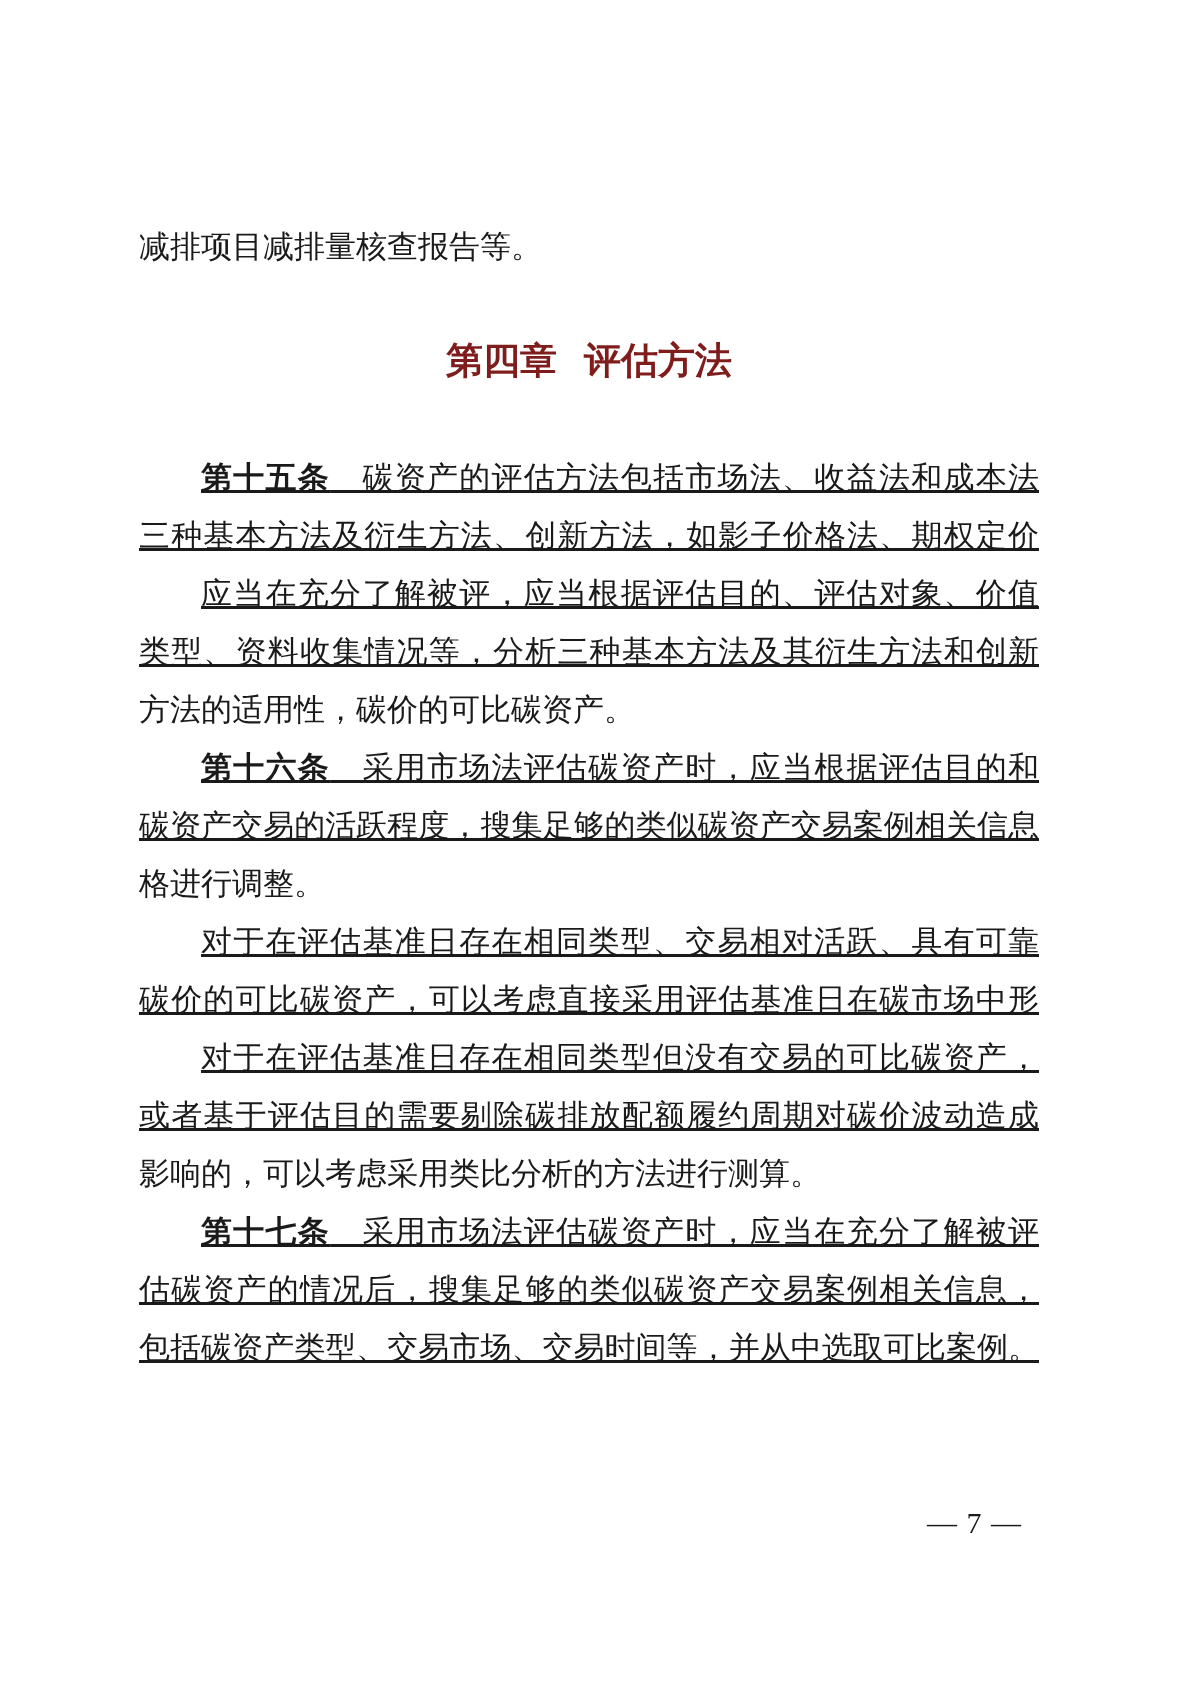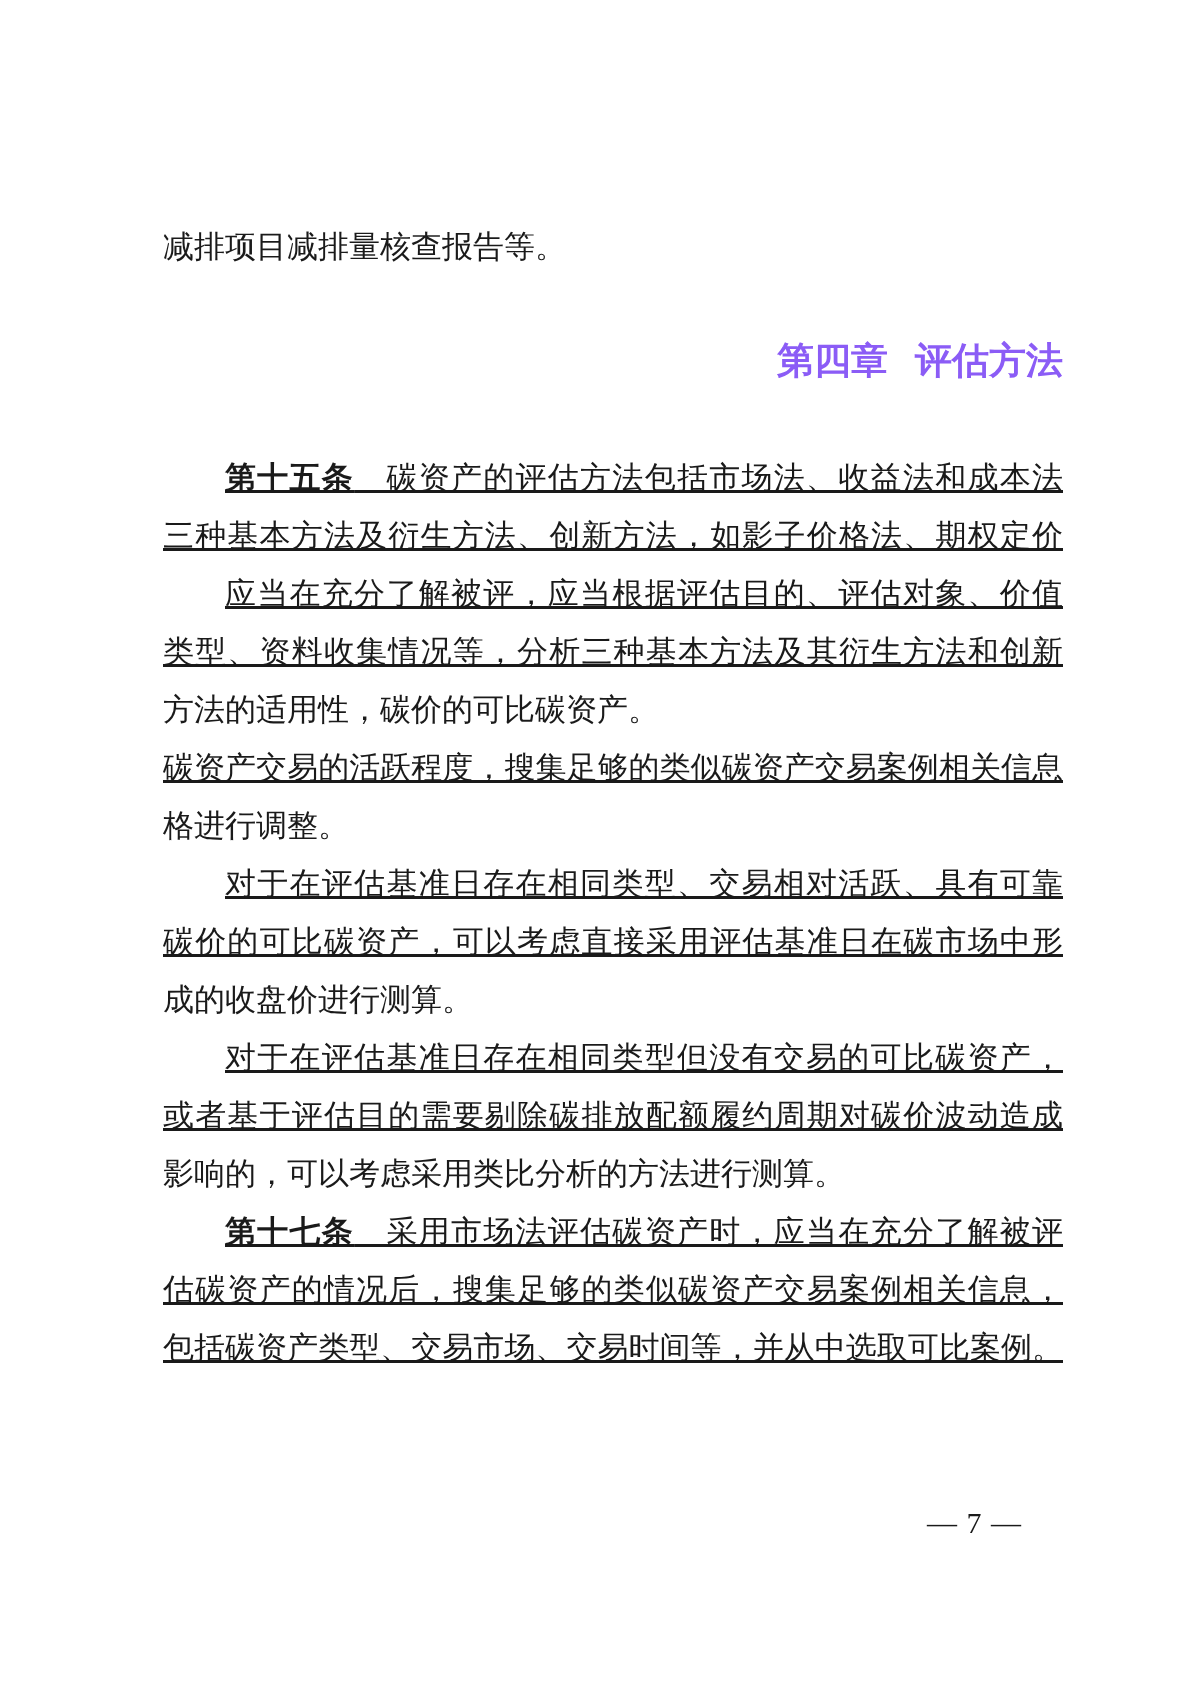--- a/index.html
+++ b/index.html
@@ -12,21 +12,21 @@
     width: 1200px;
     height: 1697px;
     margin: 0 auto;
     background: #ffffff;
     color: #1a1a1a;
     font-family: "Liberation Serif", "DejaVu Serif", serif;
     overflow: hidden;
   }
   .column {
     position: absolute;
-    left: 163px;
+    left: 139px;
     top: 0;
     width: 900px;
     padding-top: 218px;
   }
   .line {
     width: 100%;
     height: 58px;
     line-height: 58px;
     font-size: 31px;
     overflow: hidden;
@@ -43,26 +43,26 @@
     text-decoration: underline;
   }
   .article-no {
     font-weight: bold;
   }
   .chapter-heading {
     height: 58px;
     line-height: 58px;
     margin-top: 56px;
     margin-bottom: 59px;
-    text-align: right;
+    text-align: center;
     font-family: "Liberation Sans", "DejaVu Sans", sans-serif;
     font-weight: bold;
     font-size: 37px;
     word-spacing: 0.45em;
-    color: #8b5cf6;
+    color: #7f1d1d;
   }
   .page-number {
     position: absolute;
     top: 1506px;
     right: 178px;
     font-size: 30px;
     letter-spacing: 1px;
     color: #1a1a1a;
   }
 </style>
@@ -72,25 +72,25 @@
 <div class="page">
   <div class="column">
     <div class="line">减排项目减排量核查报告等。</div>
     <div class="chapter-heading">第四章 评估方法</div>
     <div>
         <div class="line indent justify"><span class="article-no">第十五条</span><span>　碳资产的评估方法包括市场法、收益法和成本法</span></div>
         <div class="line justify"><span>三种基本方法及衍生方法、创新方法，如影子价格法、期权定价</span></div>
         <div class="line indent justify"><span>应当在充分了解被评，应当根据评估目的、评估对象、价值</span></div>
         <div class="line justify"><span>类型、资料收集情况等，分析三种基本方法及其衍生方法和创新</span></div>
         <div class="line"><span>方法的适用性，碳价的可比碳资产。</span></div>
+        <div class="line indent justify"><span class="article-no">第十六条</span><span>　采用市场法评估碳资产时，应当根据评估目的和</span></div>
         <div class="line justify"><span>碳资产交易的活跃程度，搜集足够的类似碳资产交易案例相关信息</span></div>
         <div class="line"><span>格进行调整。</span></div>
         <div class="line indent justify"><span>对于在评估基准日存在相同类型、交易相对活跃、具有可靠</span></div>
         <div class="line justify"><span>碳价的可比碳资产，可以考虑直接采用评估基准日在碳市场中形</span></div>
-        <div class="line"><span>成的收盘价进行测算。</span></div>
         <div class="line indent justify"><span>对于在评估基准日存在相同类型但没有交易的可比碳资产，</span></div>
         <div class="line justify"><span>或者基于评估目的需要剔除碳排放配额履约周期对碳价波动造成</span></div>
         <div class="line"><span>影响的，可以考虑采用类比分析的方法进行测算。</span></div>
         <div class="line indent justify"><span class="article-no">第十七条</span><span>　采用市场法评估碳资产时，应当在充分了解被评</span></div>
         <div class="line justify"><span>估碳资产的情况后，搜集足够的类似碳资产交易案例相关信息，</span></div>
         <div class="line justify"><span>包括碳资产类型、交易市场、交易时间等，并从中选取可比案例。</span></div>
       </div>
   </div>
   <div class="page-number">— 7 —</div>
 </div>

